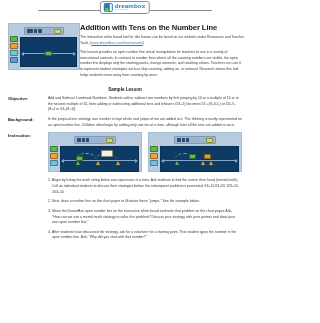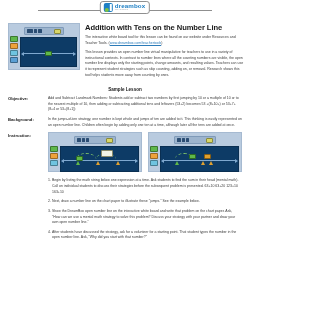--- a/index.html
+++ b/index.html
@@ -39,21 +39,21 @@
   }
   .logo-mark::after {
     content: ""; position: absolute; right: 1.5px; top: 1px;
     width: 1.6px; height: 7px; background: #ffffff;
   }
   .logo-text { display: flex; flex-direction: column; line-height: 1; }
   .logo-word { font-size: 6.2px; color: #1d7fc4; letter-spacing: .1px; font-weight: 700; }
   .logo-sub { font-size: 2.4px; color: #9aa3ab; letter-spacing: .15px; }
 
   
-  .intro { display: flex; padding: 3px 6px 0 8px; gap: 5px; }
+  .intro { display: flex; padding: 3px 6px 0 8px; }
   .shot-left { flex: none; width: 72px; }
   .intro-text { flex: 1; padding-top: 1px; }
 
   h1.title {
     font-size: 7.6px; font-weight: 700; color: #1a1a1a;
     letter-spacing: -.1px; margin-bottom: 3px; line-height: 1.1;
   }
   p.body {
     font-size: 3.5px; line-height: 1.62; color: #3a3a3a;
     margin-bottom: 3.5px; text-align: left;

